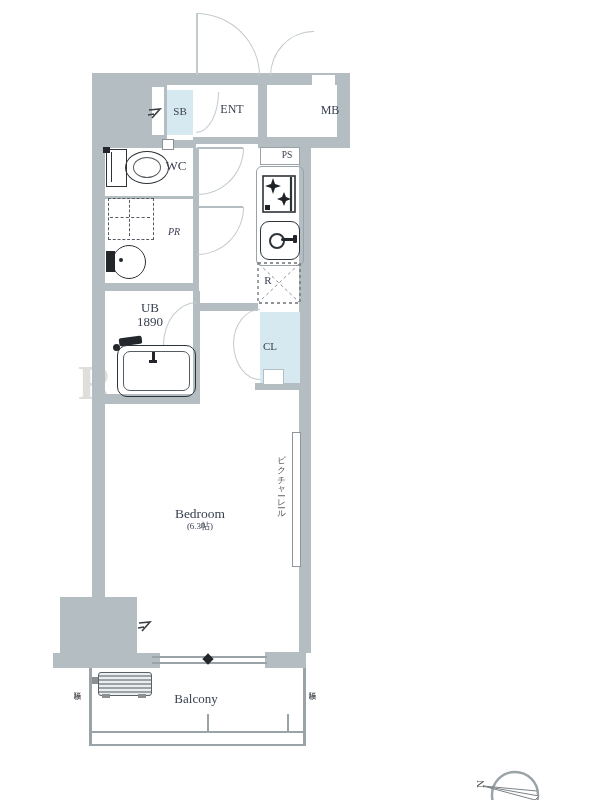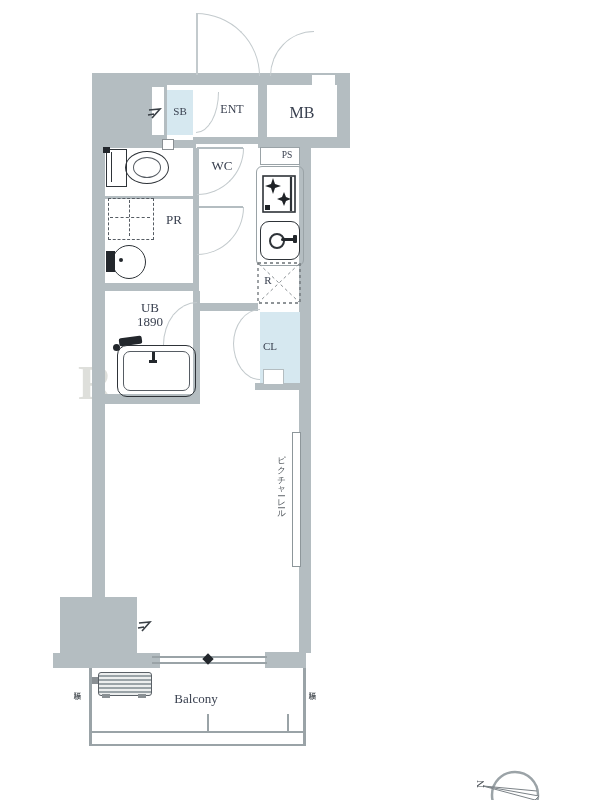--- a/index.html
+++ b/index.html
@@ -135,30 +135,34 @@
   <div class="bline" style="left:287px;top:714px;width:2px;height:18px;"></div>
 
   <div class="abs" style="left:98px;top:672px;width:52px;height:22px;border:1.5px solid #5a6066;border-radius:3px;
               background:repeating-linear-gradient(180deg,#eceeee 0 2px,#9aa3a7 2px 4px);"></div>
   <div class="abs" style="left:102px;top:694px;width:8px;height:4px;background:#8a9094;"></div>
   <div class="abs" style="left:138px;top:694px;width:8px;height:4px;background:#8a9094;"></div>
   <div class="abs" style="left:92px;top:677px;width:6px;height:7px;background:#8a9094;"></div>
 
   <div class="lbl" style="left:167px;top:105px;width:26px;font-size:11px;">SB</div>
   <div class="lbl" style="left:209px;top:103px;width:46px;font-size:12px;">ENT</div>
-  <div class="lbl" style="left:267px;top:104px;width:70px;font-size:16px;">MB</div>
-  <div class="lbl" style="left:159px;top:159px;width:34px;font-size:13px;padding-left:46px;">WC</div>
-  <div class="lbl" style="left:157px;top:213px;width:34px;font-size:13px;">PR</div>
+  <div class="lbl" style="left:267px;top:104px;width:70px;font-size:12px;padding-left:28px;">MB</div>
+  <div class="lbl" style="left:159px;top:159px;width:34px;font-size:13px;">WC</div>
+  <div class="lbl" style="left:157px;top:226px;width:34px;font-size:10px;font-style:italic;">PR</div>
   <div class="lbl" style="left:120px;top:301px;width:60px;font-size:13px;">
     <div>UB</div>
     <div>1890</div>
   </div>
   <div class="lbl" style="left:260px;top:150px;width:54px;font-size:9.5px;">PS</div>
   <div class="lbl" style="left:261px;top:274px;width:14px;font-size:11px;">R</div>
   <div class="lbl" style="left:260px;top:340px;width:20px;font-size:11px;">CL</div>
+  <div class="lbl" style="left:140px;top:507px;width:120px;">
+    <div style="font-size:13.5px;">Bedroom</div>
+    <div style="font-size:9px;">(6.3帖)</div>
+  </div>
   <div class="lbl" style="left:136px;top:692px;width:120px;font-size:13px;text-align:center;">Balcony</div>
 
   <div class="vtext" style="left:72px;top:686px;height:26px;font-size:7.5px;">隔板</div>
   <div class="vtext" style="left:307px;top:686px;height:26px;font-size:7.5px;">隔板</div>
 
   <svg class="abs" style="left:473px;top:758px;" width="110" height="42" viewBox="0 0 110 42">
     <circle cx="42" cy="37" r="23" fill="none" stroke="#9ba3a7" stroke-width="2.5"></circle>
     <polygon points="10,28 66,38 62,42" fill="#ffffff" stroke="#7b8287" stroke-width="1"></polygon>
     <line x1="10" y1="28" x2="64" y2="33" stroke="#7b8287" stroke-width="1"></line>
     <text id="compass-n" x="7" y="34" transform="rotate(-90 7 30)" font-size="11" font-family="Liberation Serif, serif" fill="#4a5056">N</text>

